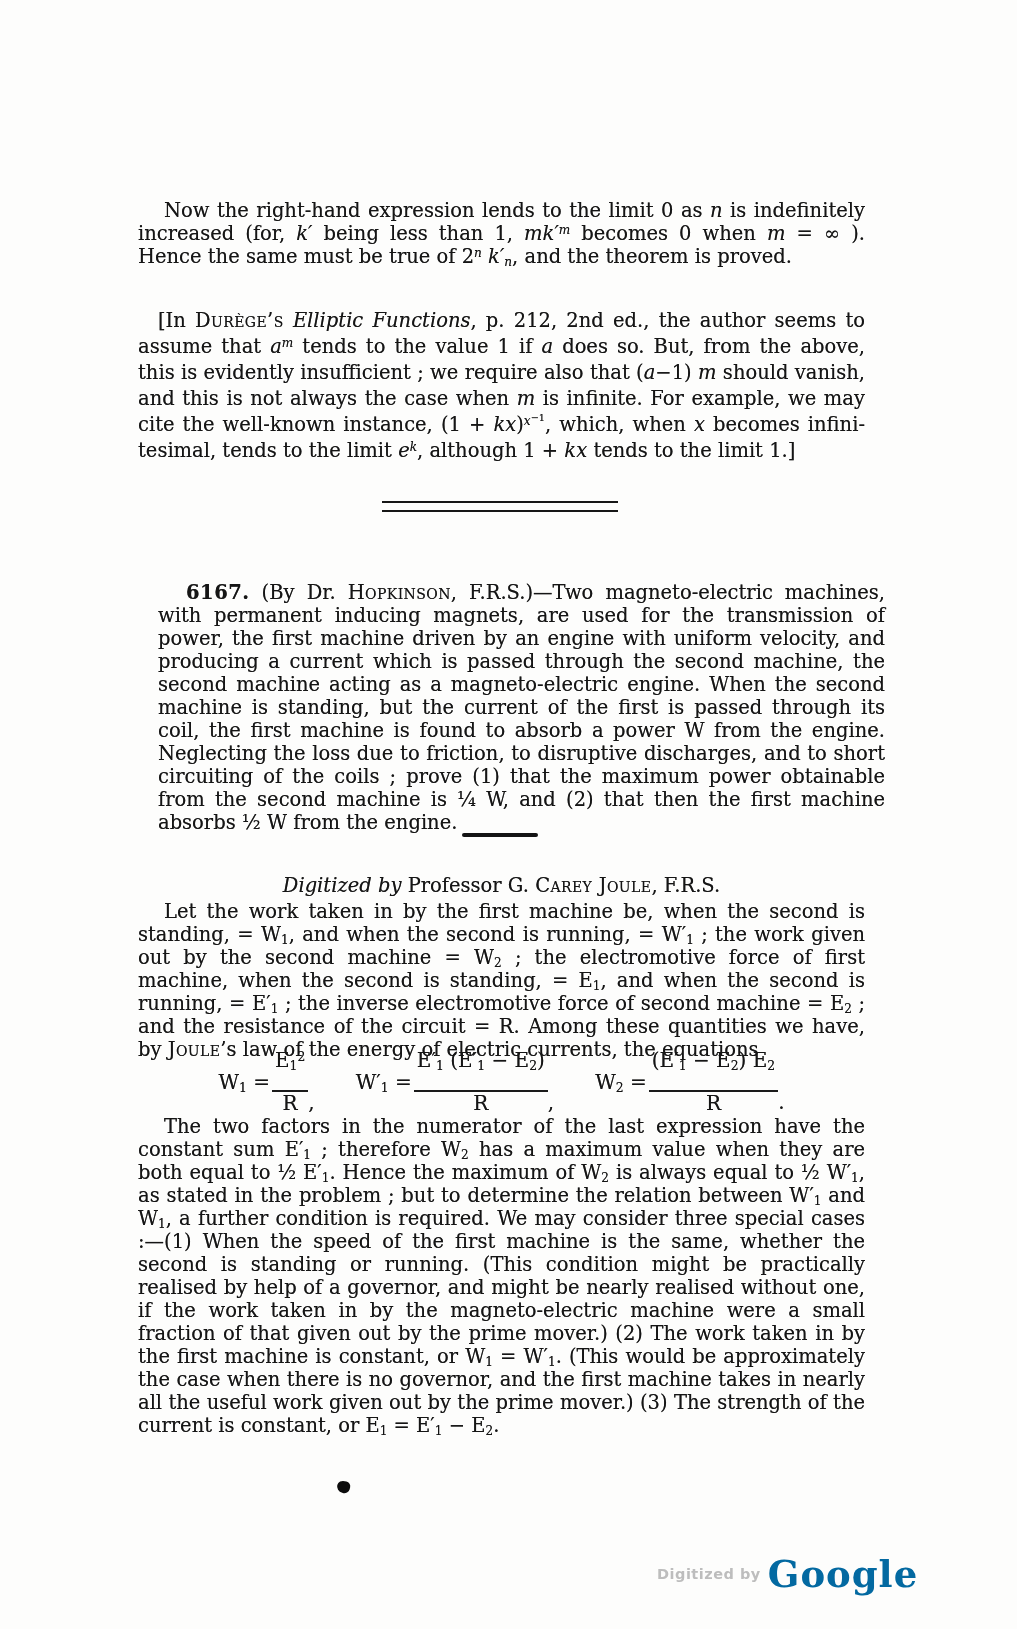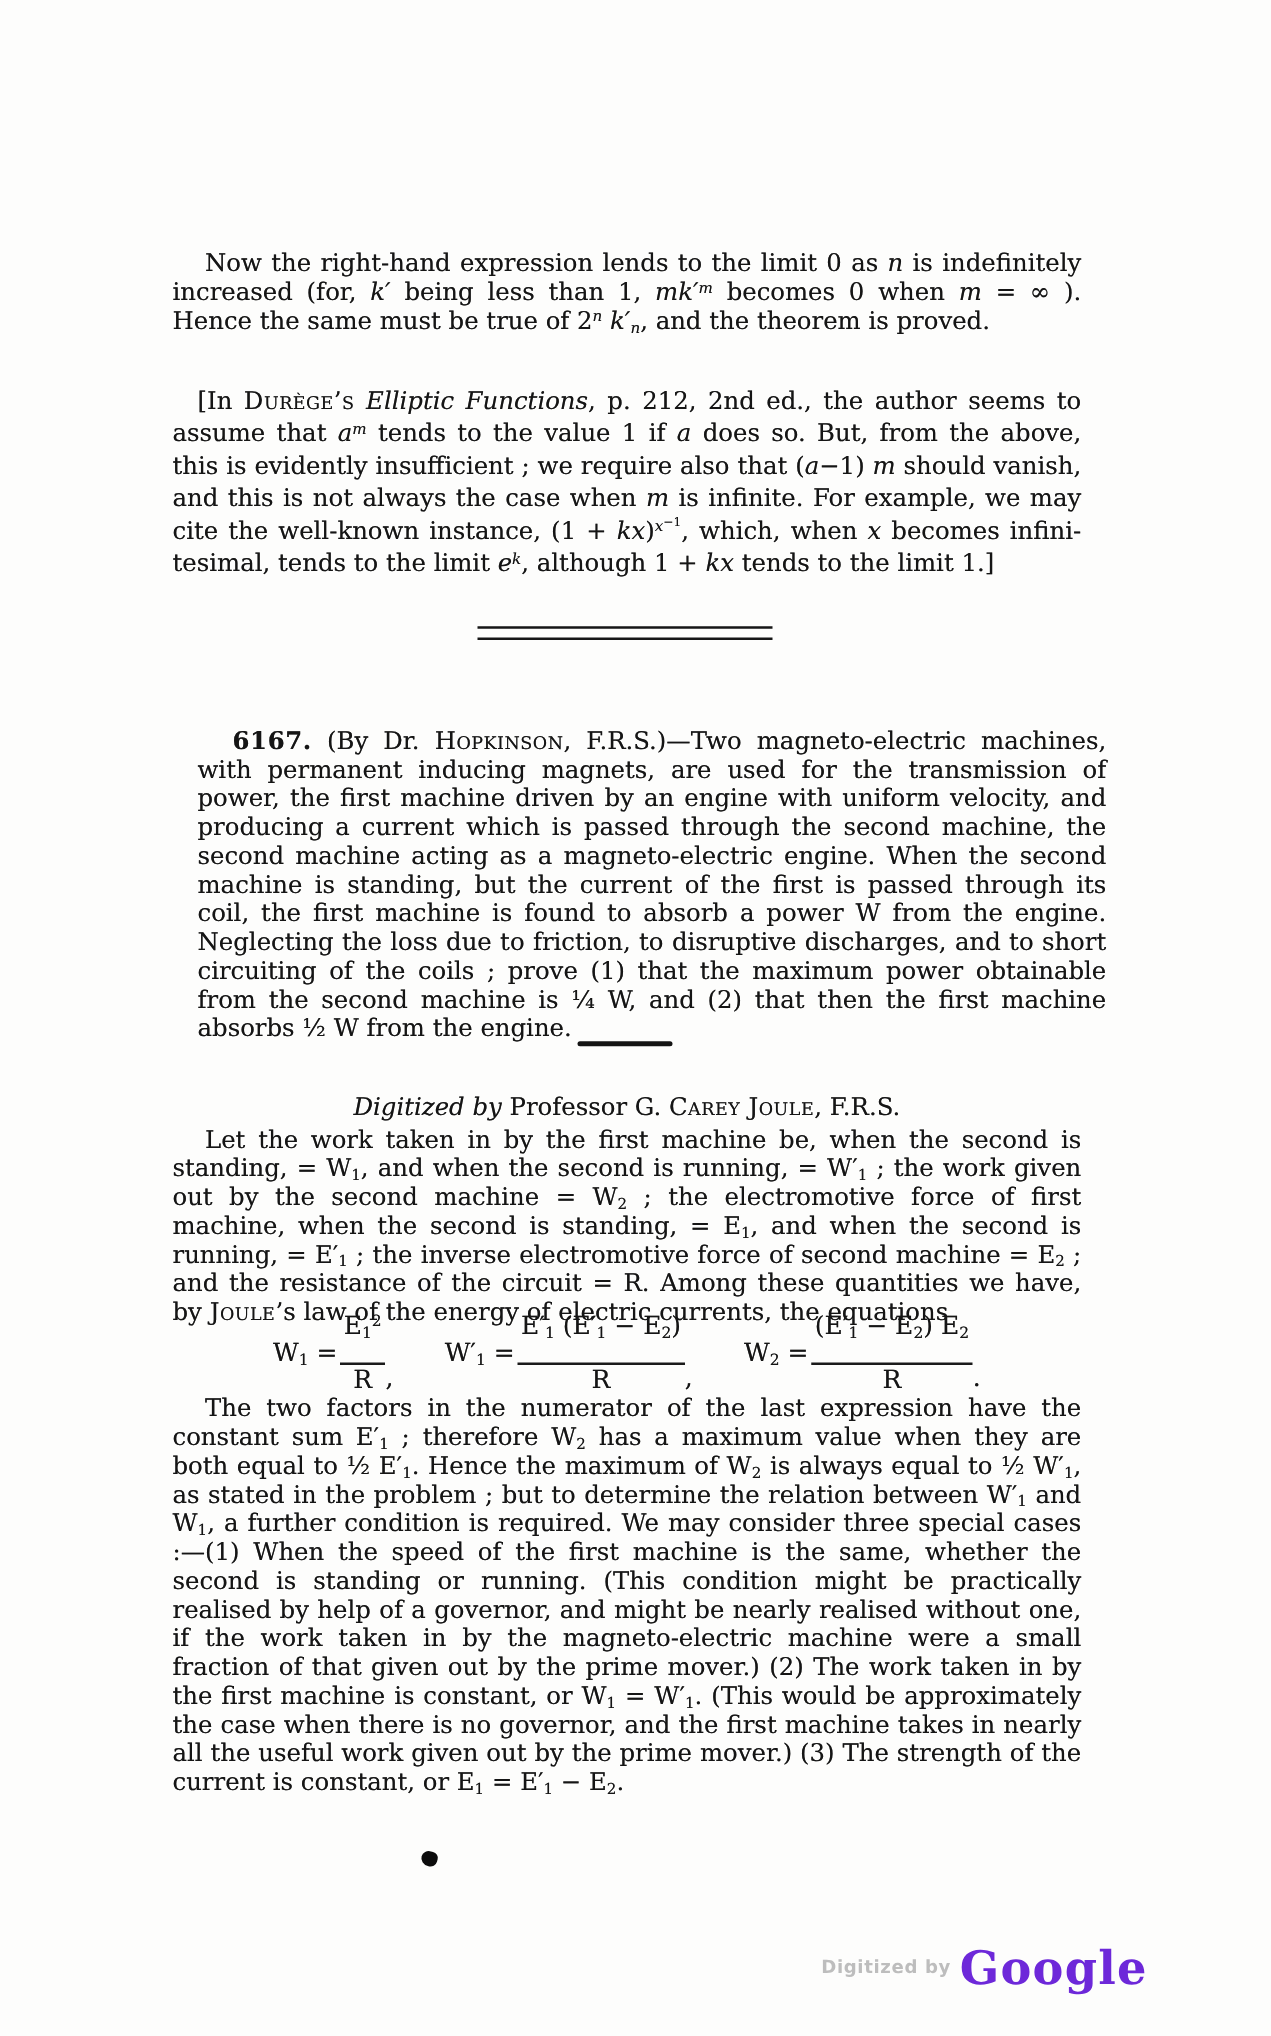--- a/index.html
+++ b/index.html
@@ -66,21 +66,21 @@
   .watermark{
     position:absolute;left:657px;top:1552px;
     display:flex;align-items:center;font-weight:bold;
   }
   .wm-prefix{
     font-family:"DejaVu Sans","Liberation Sans",sans-serif;
     font-size:14.5px;color:#bdbdbd;letter-spacing:0.5px;
   }
   .wm-logo{
     font-family:"DejaVu Serif","Liberation Serif",serif;
-    font-size:37px;color:#6d28d9;margin-left:7px;letter-spacing:1px;
+    font-size:37px;color:#0369a1;margin-left:7px;letter-spacing:1px;
   }
 </style>
 </head>
 <body>
 
 <div class="page">
 
 
   <p class="para p1"><span>Now the right-hand expression lends to the limit 0 as </span><span class="seg-i">n</span><span> is indefinitely increased (for, </span><span class="seg-i">k′</span><span> being less than 1, </span><span class="seg-i">mk′</span><span class="seg-i seg-sup">m</span><span> becomes 0 when </span><span class="seg-i">m</span><span> = ∞ ).  Hence the same must be true of 2</span><span class="seg-i seg-sup">n</span><span> </span><span class="seg-i">k′</span><span class="seg-i seg-sub">n</span><span>, and the theorem is proved.</span></p>
 

